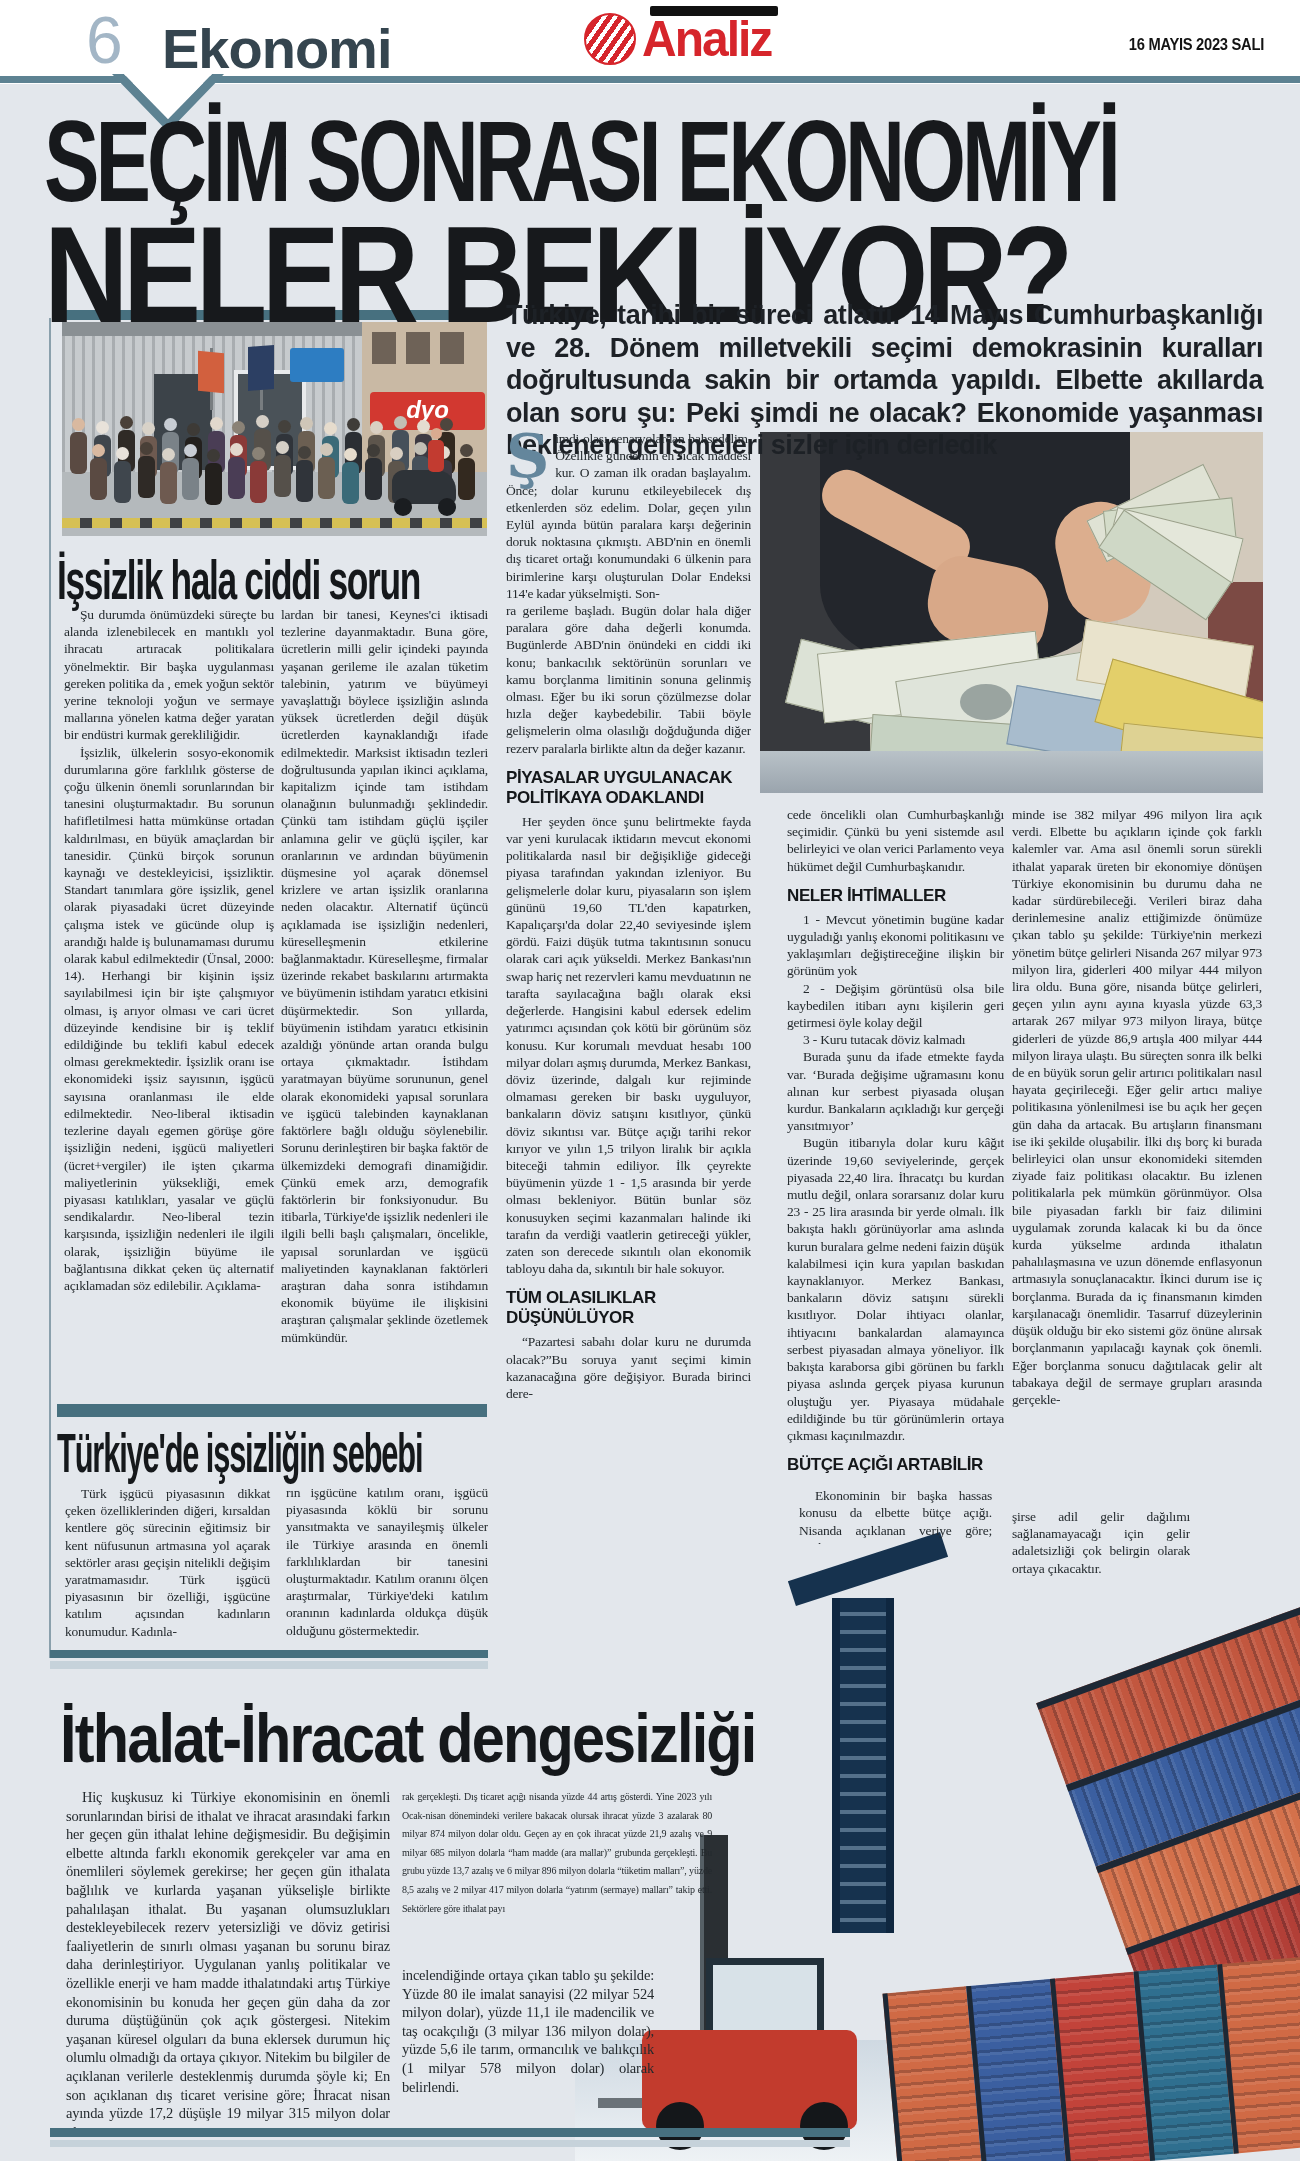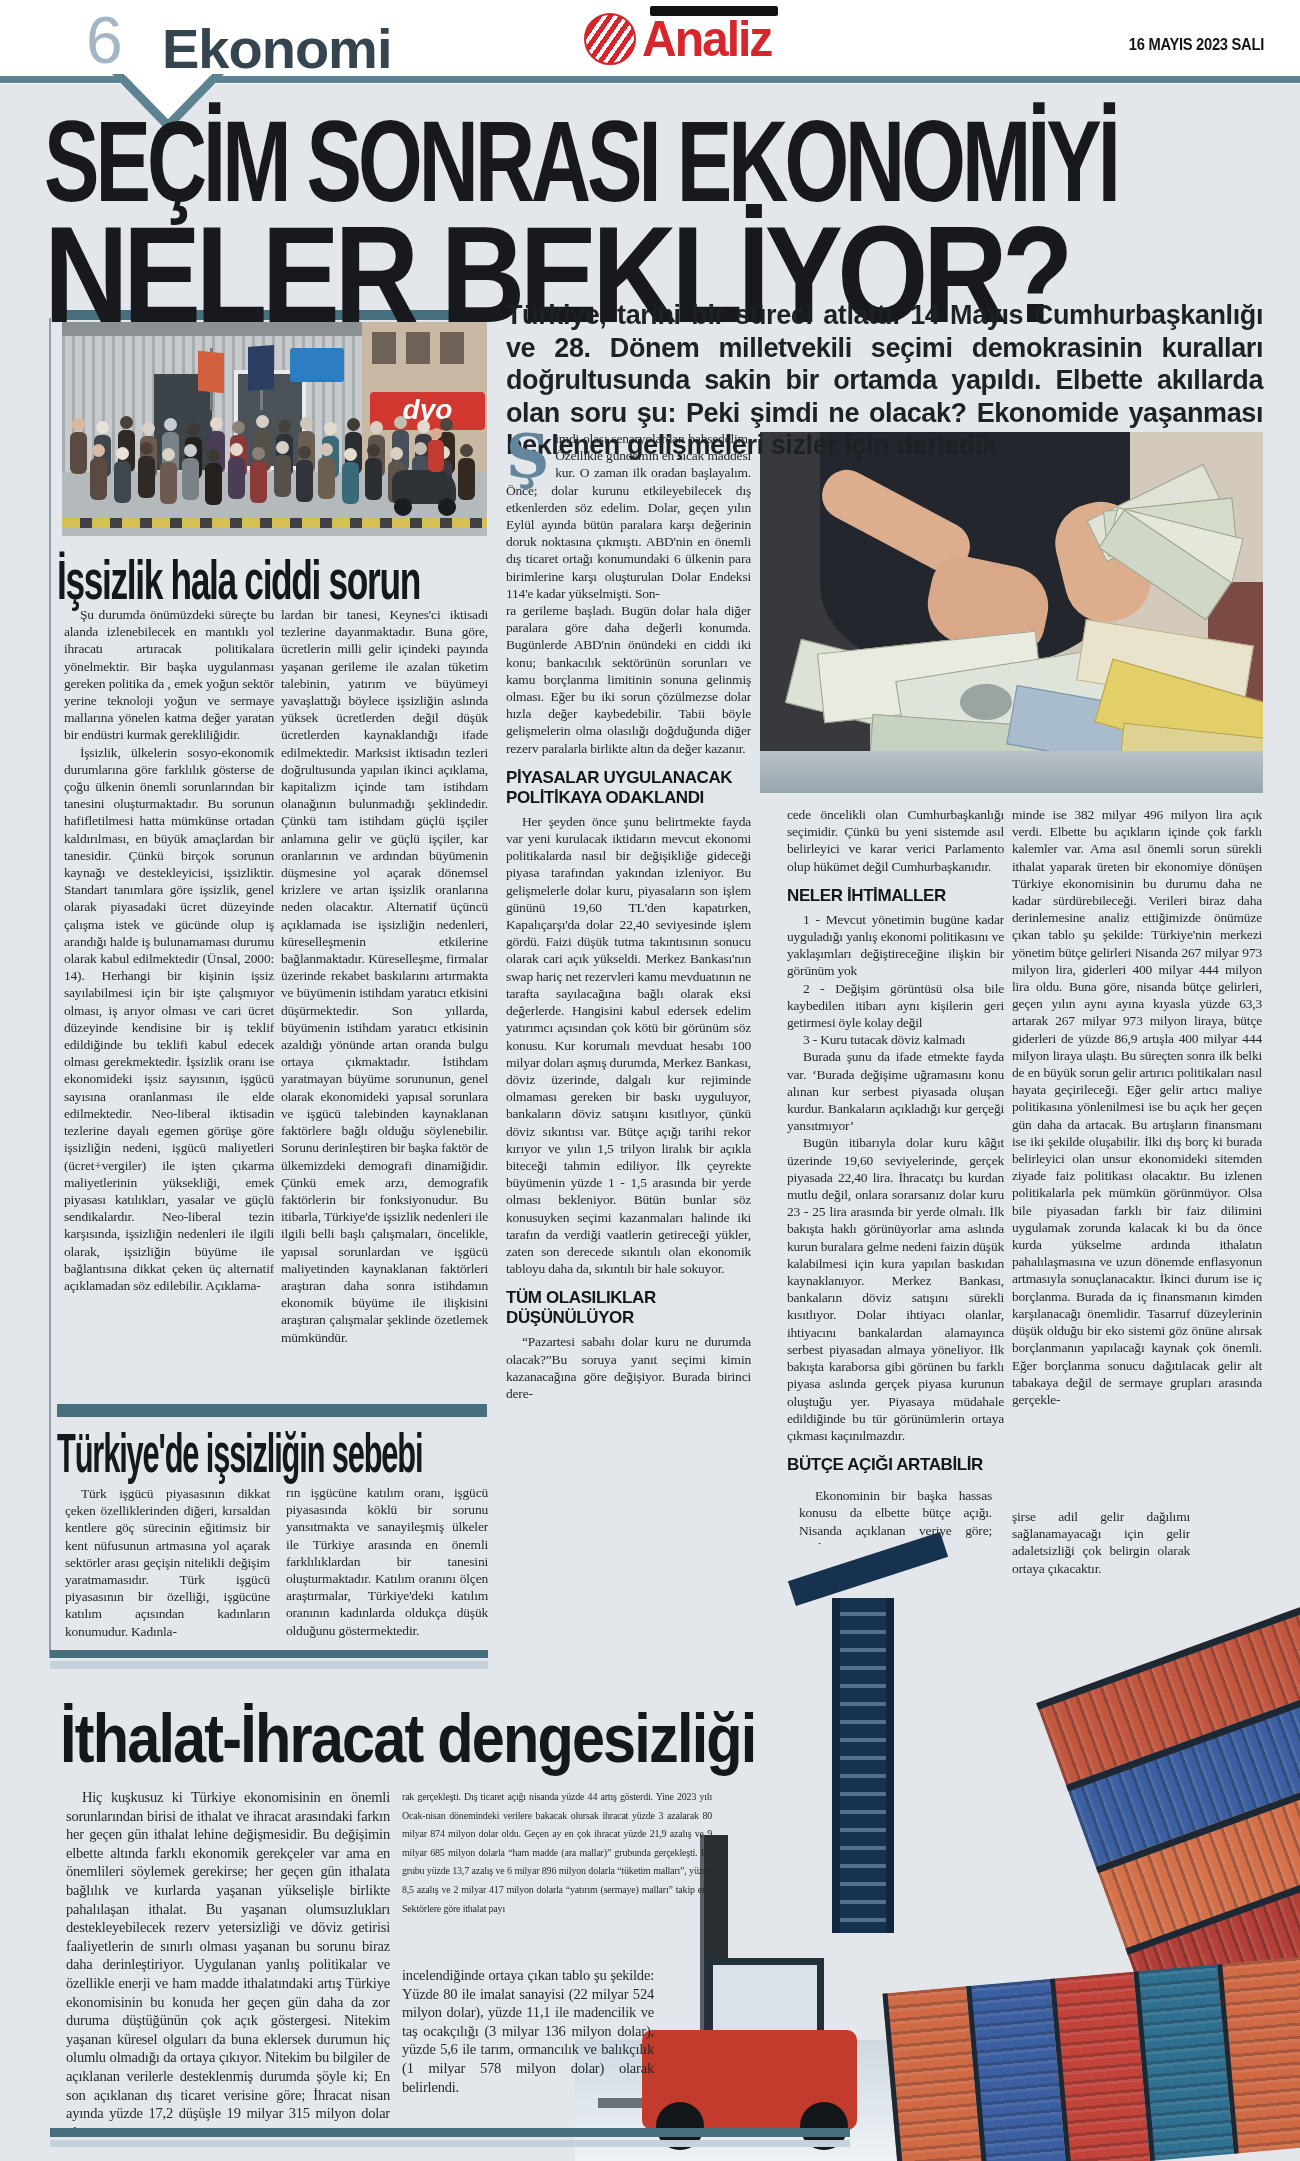--- a/index.html
+++ b/index.html
@@ -62,21 +62,21 @@
   .q-facade{position:absolute;left:0;top:0;width:300px;height:150px;background:#c7cbce;}
   .q-stripes{position:absolute;left:0;top:14px;width:300px;height:136px;
      background:repeating-linear-gradient(90deg,rgba(90,95,100,.28) 0 3px,transparent 3px 10px);}
   .q-roof{position:absolute;left:0;top:0;width:300px;height:14px;background:#8a9094;}
   .q-door1{position:absolute;left:92px;top:52px;width:58px;height:96px;background:#3c4349;}
   .q-door2{position:absolute;left:172px;top:48px;width:72px;height:100px;background:#4a5258;border:4px solid #e8eaec;box-sizing:border-box;}
   .q-sign{position:absolute;left:228px;top:26px;width:54px;height:34px;background:#2d7dc2;border-radius:3px;}
   .q-bldg2{position:absolute;left:300px;top:0;width:125px;height:214px;background:#c9b9a4;}
   .q-win{position:absolute;width:24px;height:32px;background:#6e6257;top:10px;}
   .q-dyo{position:absolute;left:308px;top:70px;width:115px;height:38px;background:#d23830;border-radius:4px;
-         color:#fff;font-style:italic;font-weight:bold;font-size:28px;text-align:center;line-height:36px;}
+         color:#fff;font-style:italic;font-weight:bold;font-size:24px;text-align:center;line-height:36px;}
   .q-pave{position:absolute;left:0;top:150px;width:425px;height:64px;background:#b4b9bc;}
   .q-curb{position:absolute;left:0;top:196px;width:425px;height:10px;
      background:repeating-linear-gradient(90deg,#d6c054 0 18px,#3f4144 18px 30px);}
   .q-pole{position:absolute;width:3px;height:62px;background:#787d80;top:26px;}
   .q-flag1{position:absolute;left:136px;top:30px;width:26px;height:40px;background:#d2603e;transform:skewY(6deg);}
   .q-flag2{position:absolute;left:186px;top:24px;width:26px;height:44px;background:#2c3f63;transform:skewY(-4deg);}
   .q-heads{position:absolute;left:10px;top:96px;width:13px;height:13px;border-radius:50%;background:#d9b9a0;
     box-shadow:24px 3px #e8e2da,48px -2px #4a4038,70px 4px #d8d2c8,92px 0 #c8cdd4,115px 5px #3d3a36,
     138px -1px #e2d8cc,160px 3px #8a8276,184px -3px #d5cfc6,206px 2px #44413c,228px -1px #cfc6b8,
     252px 4px #e6dccd,275px 0 #3f3c38,298px 3px #d9cfc2,322px -2px #c2beb4,345px 2px #e4dcd0,368px 0 #4e463e;}
@@ -246,21 +246,21 @@
     <div>
       <span>ra gerileme başladı. Bugün dolar hala diğer paralara göre daha değerli konumda. Bugünlerde ABD'nin önündeki en ciddi iki konu; bankacılık sektörünün sorunları ve kamu borçlanma limitinin sonuna gelinmiş olması. Eğer bu iki sorun çözülmezse dolar hızla değer kaybedebilir. Tabii böyle gelişmelerin olma olasılığı doğduğunda diğer rezerv paralarla birlikte altın da değer kazanır.</span>
     </div>
     <div class="sub">PİYASALAR UYGULANACAK POLİTİKAYA ODAKLANDI</div>
     <p class="ind" style="margin:0;">Her şeyden önce şunu belirtmekte fayda var yeni kurulacak iktidarın mevcut ekonomi politikalarda nasıl bir değişikliğe gideceği piyasa tarafından yakından izleniyor. Bu gelişmelerle dolar kuru, piyasaların son işlem gününü 19,60 TL'den kapatırken, Kapalıçarşı'da dolar 22,40 seviyesinde işlem gördü. Faizi düşük tutma takıntısının sonucu olarak cari açık yükseldi. Merkez Bankası'nın swap hariç net rezervleri kamu mevduatının ne tarafta sayılacağına bağlı olarak eksi değerlerde. Hangisini kabul edersek edelim yatırımcı açısından çok kötü bir görünüm söz konusu. Kur korumalı mevduat hesabı 100 milyar doları aşmış durumda, Merkez Bankası, döviz üzerinde, dalgalı kur rejiminde olmaması gereken bir baskı uyguluyor, bankaların döviz satışını kısıtlıyor, çünkü döviz sıkıntısı var. Bütçe açığı tarihi rekor kırıyor ve yılın 1,5 trilyon liralık bir açıkla biteceği tahmin ediliyor. İlk çeyrekte büyümenin yüzde 1 - 1,5 arasında bir yerde olması bekleniyor. Bütün bunlar söz konusuyken seçimi kazanmaları halinde iki tarafın da verdiği vaatlerin getireceği yükler, zaten son derecede sıkıntılı olan ekonomik tabloyu daha da, sıkıntılı bir hale sokuyor.</p>
     <div class="sub">TÜM OLASILIKLAR DÜŞÜNÜLÜYOR</div>
     <p class="ind" style="margin:0;">“Pazartesi sabahı dolar kuru ne durumda olacak?”Bu soruya yanıt seçimi kimin kazanacağına göre değişiyor. Burada birinci dere-</p>
   </div>
 
   <div class="col" style="left:787px;top:806px;width:217px;height:738px;">
-    <p style="margin:0;">cede öncelikli olan Cumhurbaşkanlığı seçimidir. Çünkü bu yeni sistemde asıl belirleyici ve karar verici Parlamento olup hükümet değil Cumhurbaşkanıdır.</p>
+    <p style="margin:0;">cede öncelikli olan Cumhurbaşkanlığı seçimidir. Çünkü bu yeni sistemde asıl belirleyici ve olan verici Parlamento veya hükümet değil Cumhurbaşkanıdır.</p>
     <div class="sub">NELER İHTİMALLER</div>
     <p class="ind" style="margin:0;">1 - Mevcut yönetimin bugüne kadar uyguladığı yanlış ekonomi politikasını ve yaklaşımları değiştireceğine ilişkin bir görünüm yok</p>
     <p class="ind" style="margin:0;">2 - Değişim görüntüsü olsa bile kaybedilen itibarı aynı kişilerin geri getirmesi öyle kolay değil</p>
     <p class="ind" style="margin:0;">3 - Kuru tutacak döviz kalmadı</p>
     <p class="ind" style="margin:0;">Burada şunu da ifade etmekte fayda var. ‘Burada değişime uğramasını konu alınan kur serbest piyasada oluşan kurdur. Bankaların açıkladığı kur gerçeği yansıtmıyor’</p>
     <p class="ind" style="margin:0;">Bugün itibarıyla dolar kuru kâğıt üzerinde 19,60 seviyelerinde, gerçek piyasada 22,40 lira. İhracatçı bu kurdan mutlu değil, onlara sorarsanız dolar kuru 23 - 25 lira arasında bir yerde olmalı. İlk bakışta haklı görünüyorlar ama aslında kurun buralara gelme nedeni faizin düşük kalabilmesi için kura yapılan baskıdan kaynaklanıyor. Merkez Bankası, bankaların döviz satışını sürekli kısıtlıyor. Dolar ihtiyacı olanlar, ihtiyacını bankalardan alamayınca serbest piyasadan almaya yöneliyor. İlk bakışta karaborsa gibi görünen bu farklı piyasa aslında gerçek piyasa kurunun oluştuğu yer. Piyasaya müdahale edildiğinde bu tür görünümlerin ortaya çıkması kaçınılmazdır.</p>
     <div class="sub">BÜTÇE AÇIĞI ARTABİLİR</div>
     <p class="ind" style="margin:12px;">Ekonominin bir başka hassas konusu da elbette bütçe açığı. Nisanda açıklanan veriye göre; Türkiye'nin</p>
   </div>
 

